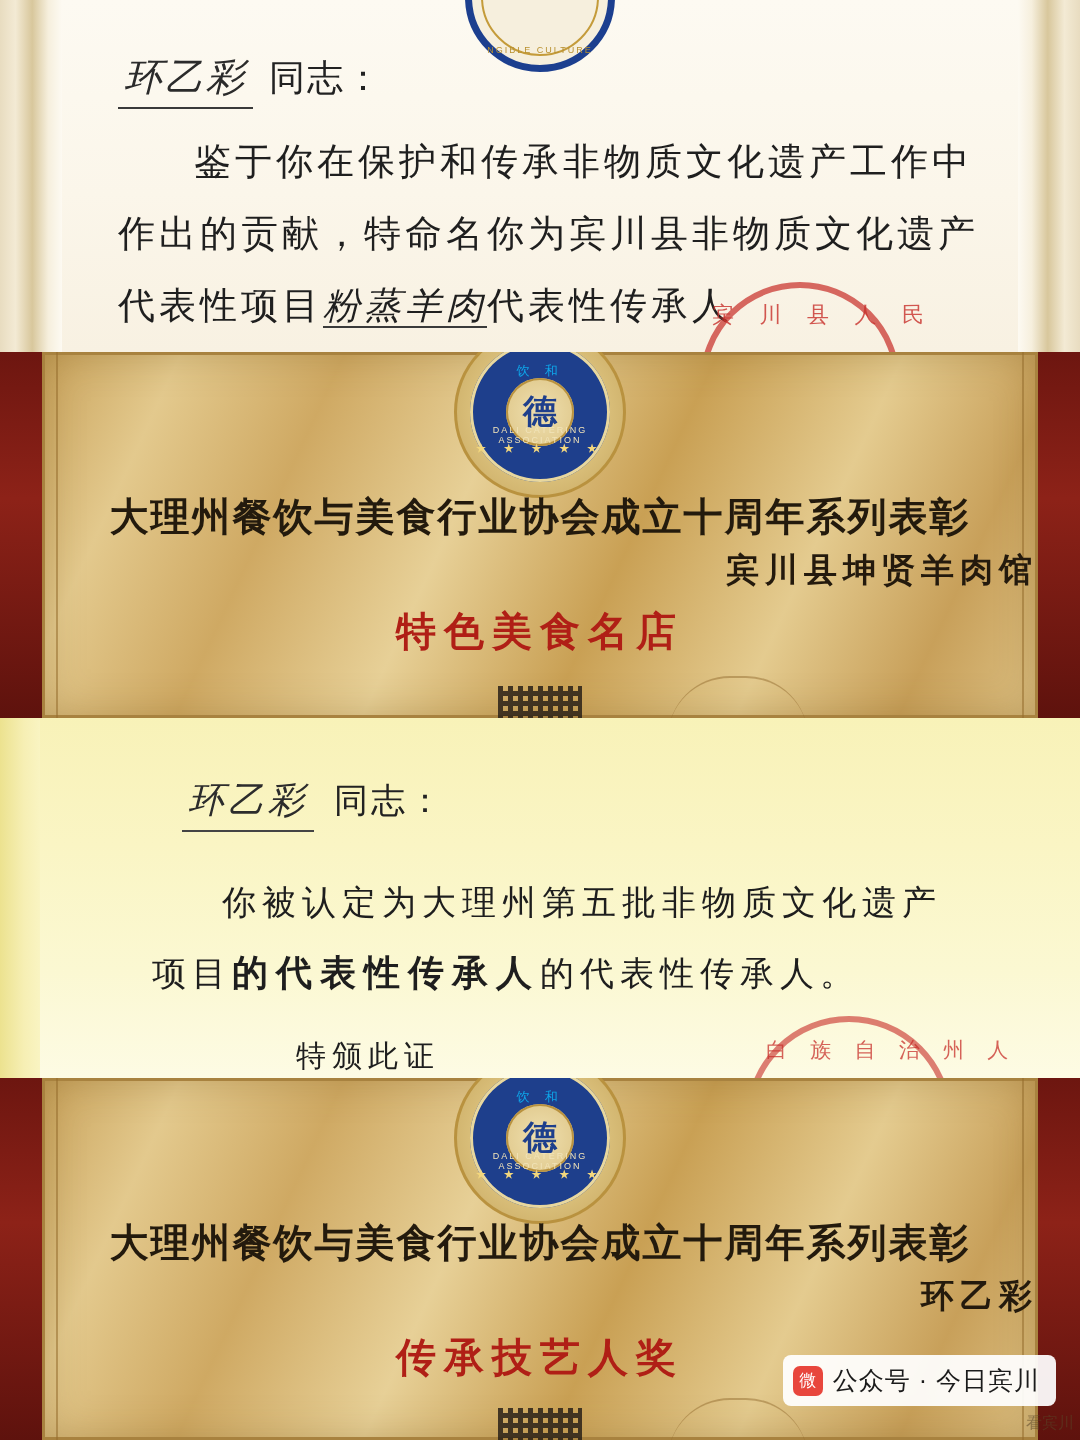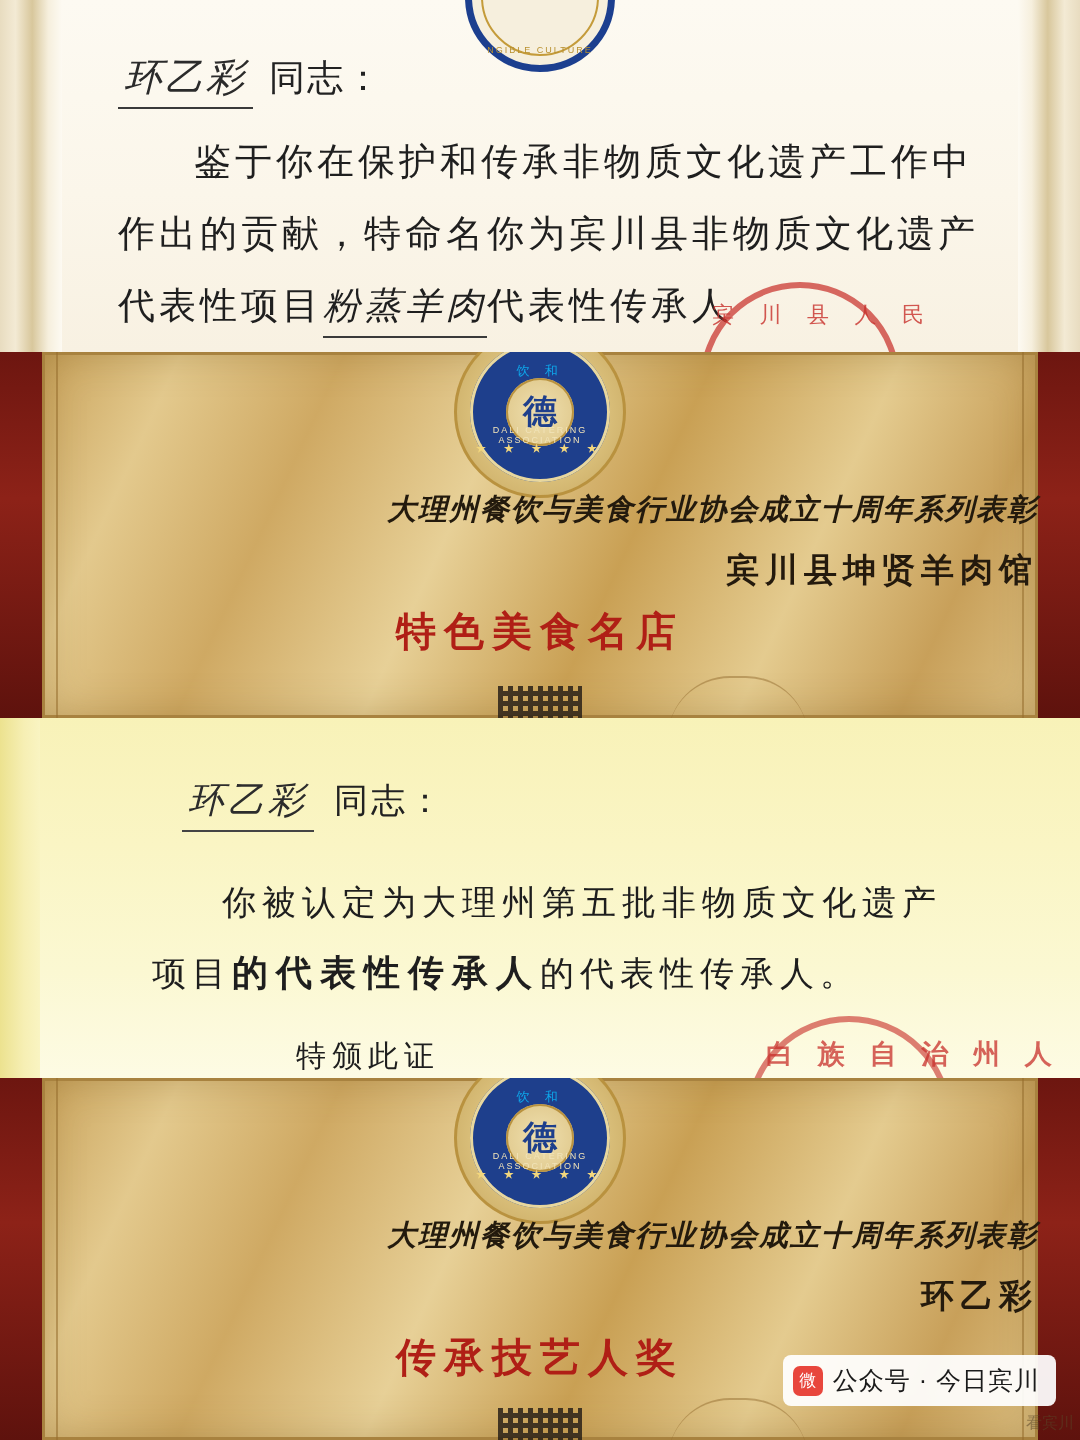--- a/index.html
+++ b/index.html
@@ -107,21 +107,21 @@
     font-size: 37px;
     line-height: 72px;
     color: #1f1f1f;
     letter-spacing: 4px;
     text-indent: 76px;
     font-family: "Liberation Serif", serif;
   }
   .cert-para .proj {
     border-bottom: 2px solid #3a3a3a;
     font-style: italic;
-    padding-bottom: 10px;
+    padding-bottom: 0;
   }
   .red-stamp-1 {
     position: absolute;
     left: 700px;
     top: 282px;
     width: 200px;
     height: 200px;
     border-radius: 50%;
     border: 6px solid #c8302b;
     opacity: .72;
@@ -236,27 +236,26 @@
     bottom: 26px;
     text-align: center;
     font-size: 11px;
     color: #f3d77d;
     letter-spacing: 7px;
   }
   .plaque-line1 {
     position: absolute;
     left: 0; right: 0;
     top: 138px;
-    text-align: right;
-    font-size: 29px;
+    text-align: center;
+    font-size: 39px;
     font-weight: bold;
     color: #231a0d;
     letter-spacing: 2px;
     font-family: "Liberation Sans", sans-serif;
-    font-style: italic;
   }
   .plaque-line2 {
     position: absolute;
     left: 0; right: 0;
     top: 196px;
     text-align: right;
     font-size: 33px;
     font-weight: bold;
     color: #241a0d;
     letter-spacing: 6px;
@@ -363,25 +362,24 @@
     height: 206px;
     border-radius: 50%;
     border: 6px solid #c8302b;
     opacity: .62;
     box-sizing: border-box;
   }
   .stamp-text-2 {
     position: absolute;
     left: 766px;
     top: 318px;
-    font-size: 27px;
+    font-size: 21px;
     color: #c8302b;
     letter-spacing: 9px;
     opacity: .75;
-    font-weight: bold;
   }
 
   
   .panel-plaque-2 {
     position: absolute;
     left: 0; top: 1078px;
     width: 1080px;
     height: 362px;
     overflow: hidden;
     background: #7a1a12;

